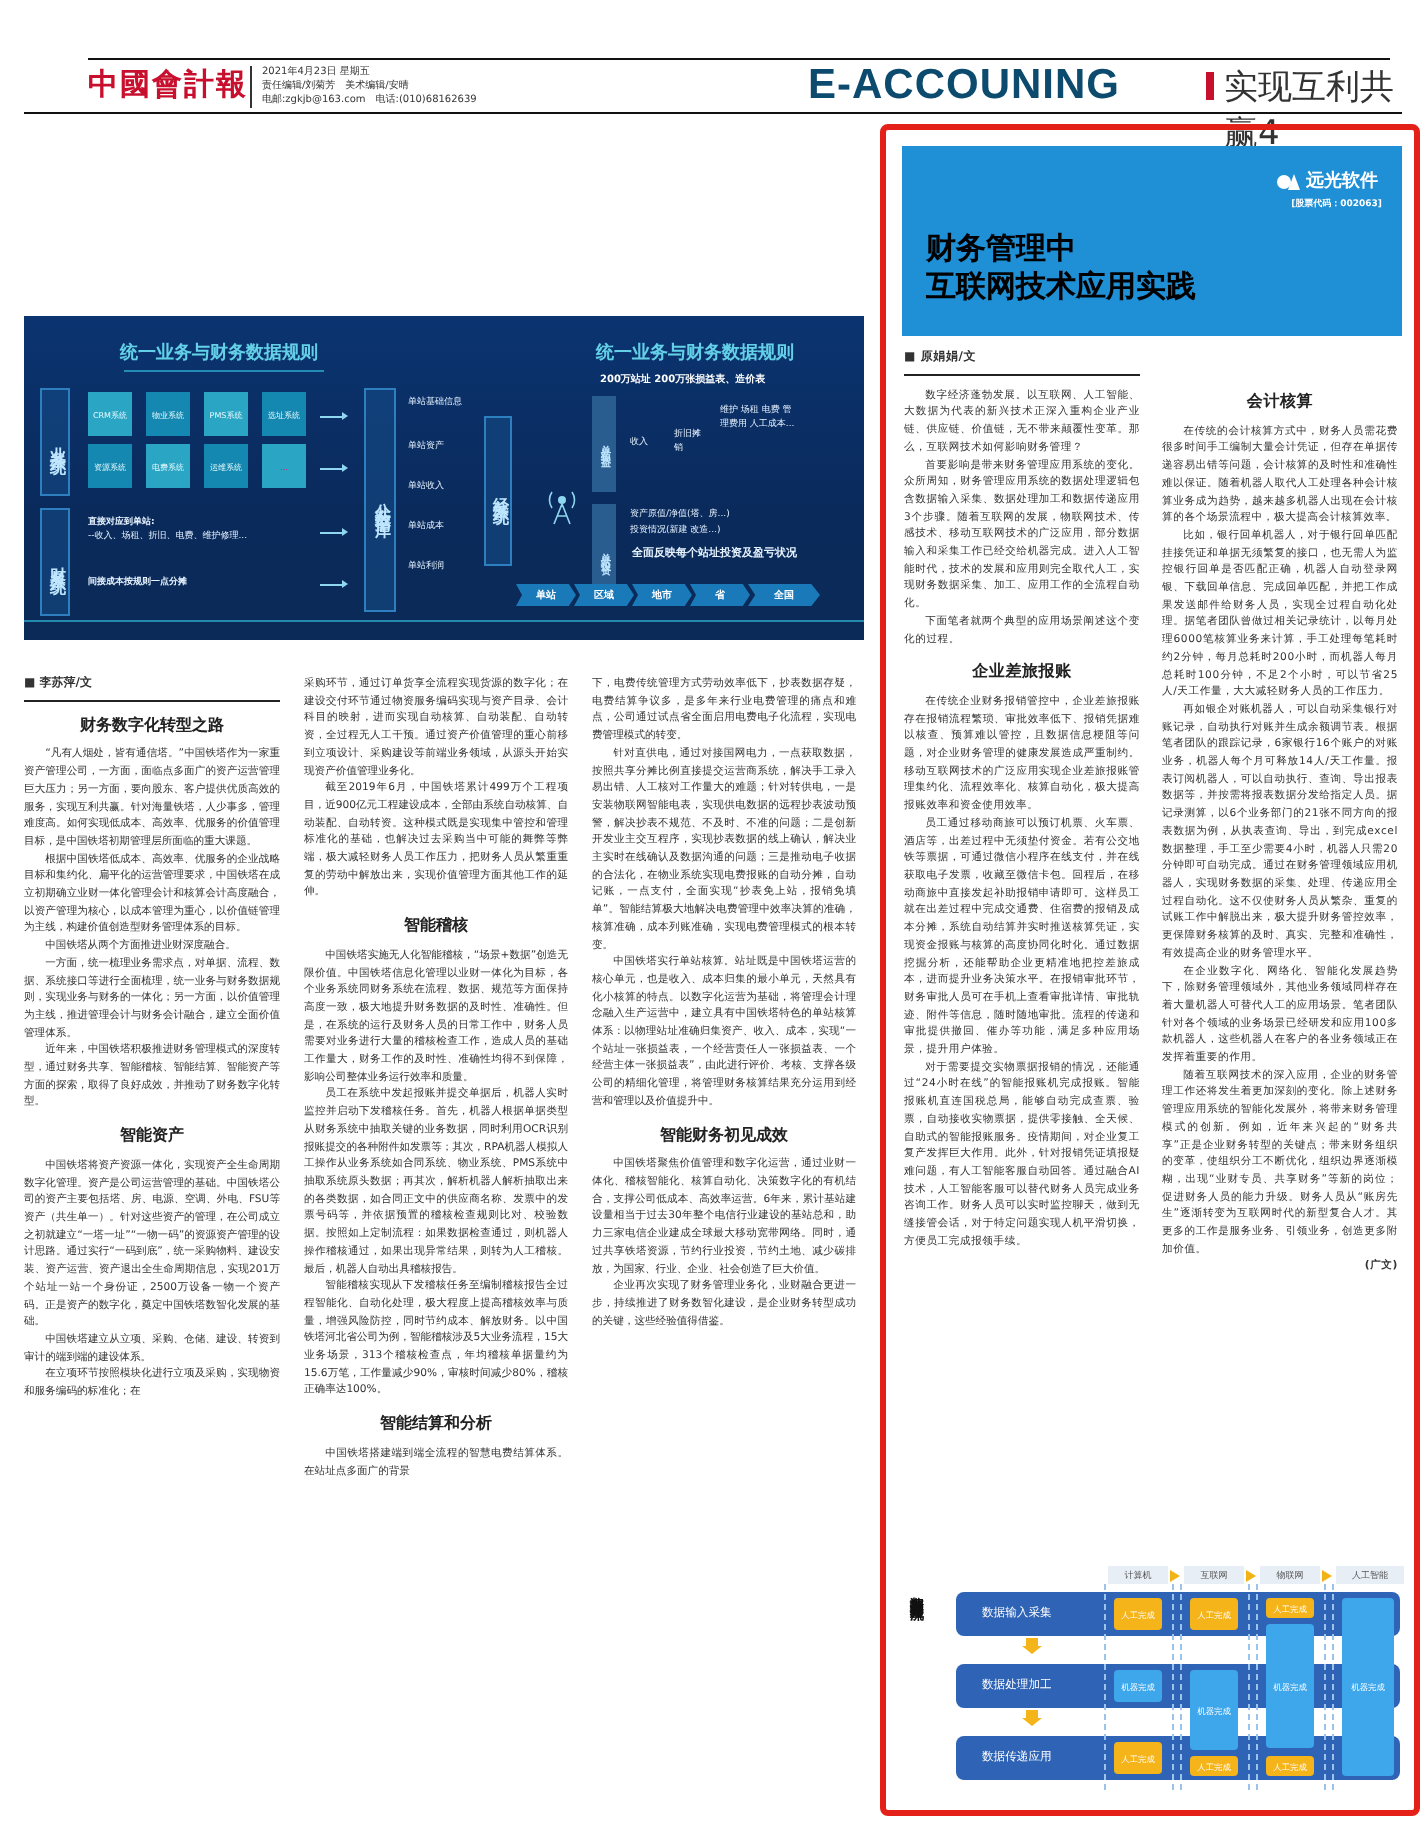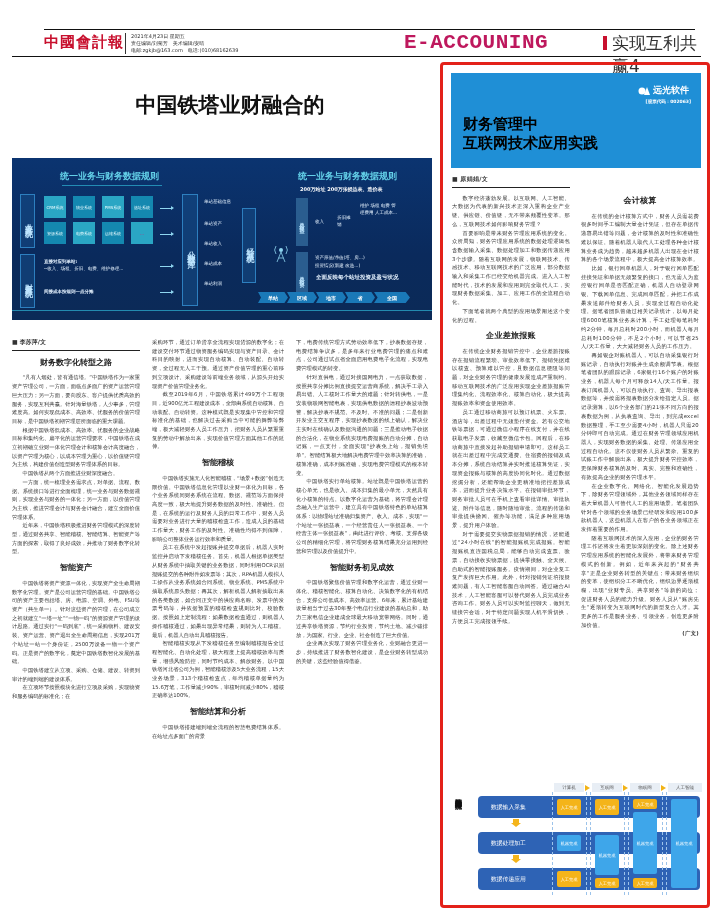--- a/index.html
+++ b/index.html
@@ -3,21 +3,21 @@
 <meta charset="utf-8">
 <style>
   * { box-sizing: border-box; margin: 0; padding: 0; }
   html, body { width: 713px; height: 913px; background: #ffffff; overflow: hidden; }
   body { font-family: "DejaVu Sans", sans-serif; color: #222; position: relative; }
 
   .mast { position: absolute; left: 0; top: 0; width: 675px; height: 46px; margin-left: 32px; }
   .mast-top-rule { position: absolute; left: 12px; right: 12px; top: 29px; height: 1px; background: #111; }
   .logo { position: absolute; left: 12px; top: 33px; font-family: "DejaVu Serif", serif; font-size: 15px; font-weight: bold; color: #c8102e; letter-spacing: 1px; }
   .mast-meta { position: absolute; left: 93px; top: 33px; font-size: 5px; line-height: 7px; color: #333; border-left: 1px solid #333; padding-left: 5px; }
-  .eacc { position: absolute; left: 372px; top: 31px; font-family: Liberation Mono, monospace; font-size: 21px; font-weight: bold; color: #be185d; letter-spacing: 0.5px; }
+  .eacc { position: absolute; left: 372px; top: 31px; font-family: Liberation Sans, sans-serif; font-size: 21px; font-weight: bold; color: #0c4a6e; letter-spacing: 0.5px; }
   .eacc-bar { position: absolute; left: 571px; top: 36px; width: 4px; height: 14px; background: #c8102e; }
   .section-name { position: absolute; left: 580px; top: 32px; font-family: "DejaVu Sans", sans-serif; font-size: 17px; color: #333; }
   .mast-bottom-rule { position: absolute; left: 12px; right: 12px; top: 56px; height: 1px; background: #111; }
 
   .left-title { position: absolute; left: 60px; top: 92px; width: 340px; text-align: center; font-family: "DejaVu Serif", serif; font-weight: bold; font-size: 21px; line-height: 25px; color: #111; }
 
   .diagram { position: absolute; left: 12px; top: 158px; width: 420px; height: 162px; background: linear-gradient(180deg, #0b3470 0%, #0a2a5c 60%, #0b2a57 100%); overflow: hidden; }
   .dg-title { position: absolute; color: #63d0e8; font-size: 9px; font-weight: bold; }
   .dg-sub { position: absolute; color: #fff; font-size: 5px; }
   .vbox { position: absolute; border: 1px solid #2d7fbf; background: rgba(22,80,140,0.5); color: #bfe6ff; font-size: 8px; font-weight: bold; writing-mode: vertical-rl; display: flex; align-items: center; justify-content: center; letter-spacing: 2px; }
@@ -73,21 +73,20 @@
   </div>
   <div class="eacc">E-ACCOUNING</div>
   <div class="eacc-bar"></div>
   <div class="section-name">
     <span>实现互利共赢</span><span>4</span>
   </div>
 </div>
 <div class="mast-bottom-rule"></div>
 
 <div class="left-title">
-  <div>中国铁塔业财融合的</div>
 </div>
 
 <div class="diagram">
   <div class="dg-title" style="left:48px;top:12px;">统一业务与财务数据规则</div>
   <div class="glow-line" style="left:50px;top:27px;width:100px;"></div>
   <div class="vbox" style="left:8px;top:36px;width:15px;height:54px;">业务系统</div>
   <div class="vbox" style="left:8px;top:96px;width:15px;height:54px;">财务系统</div>
 
   <div class="sysbox" style="left:32px;top:38px;">CRM系统</div>
   <div class="sysbox dark" style="left:61px;top:38px;">物业系统</div>

